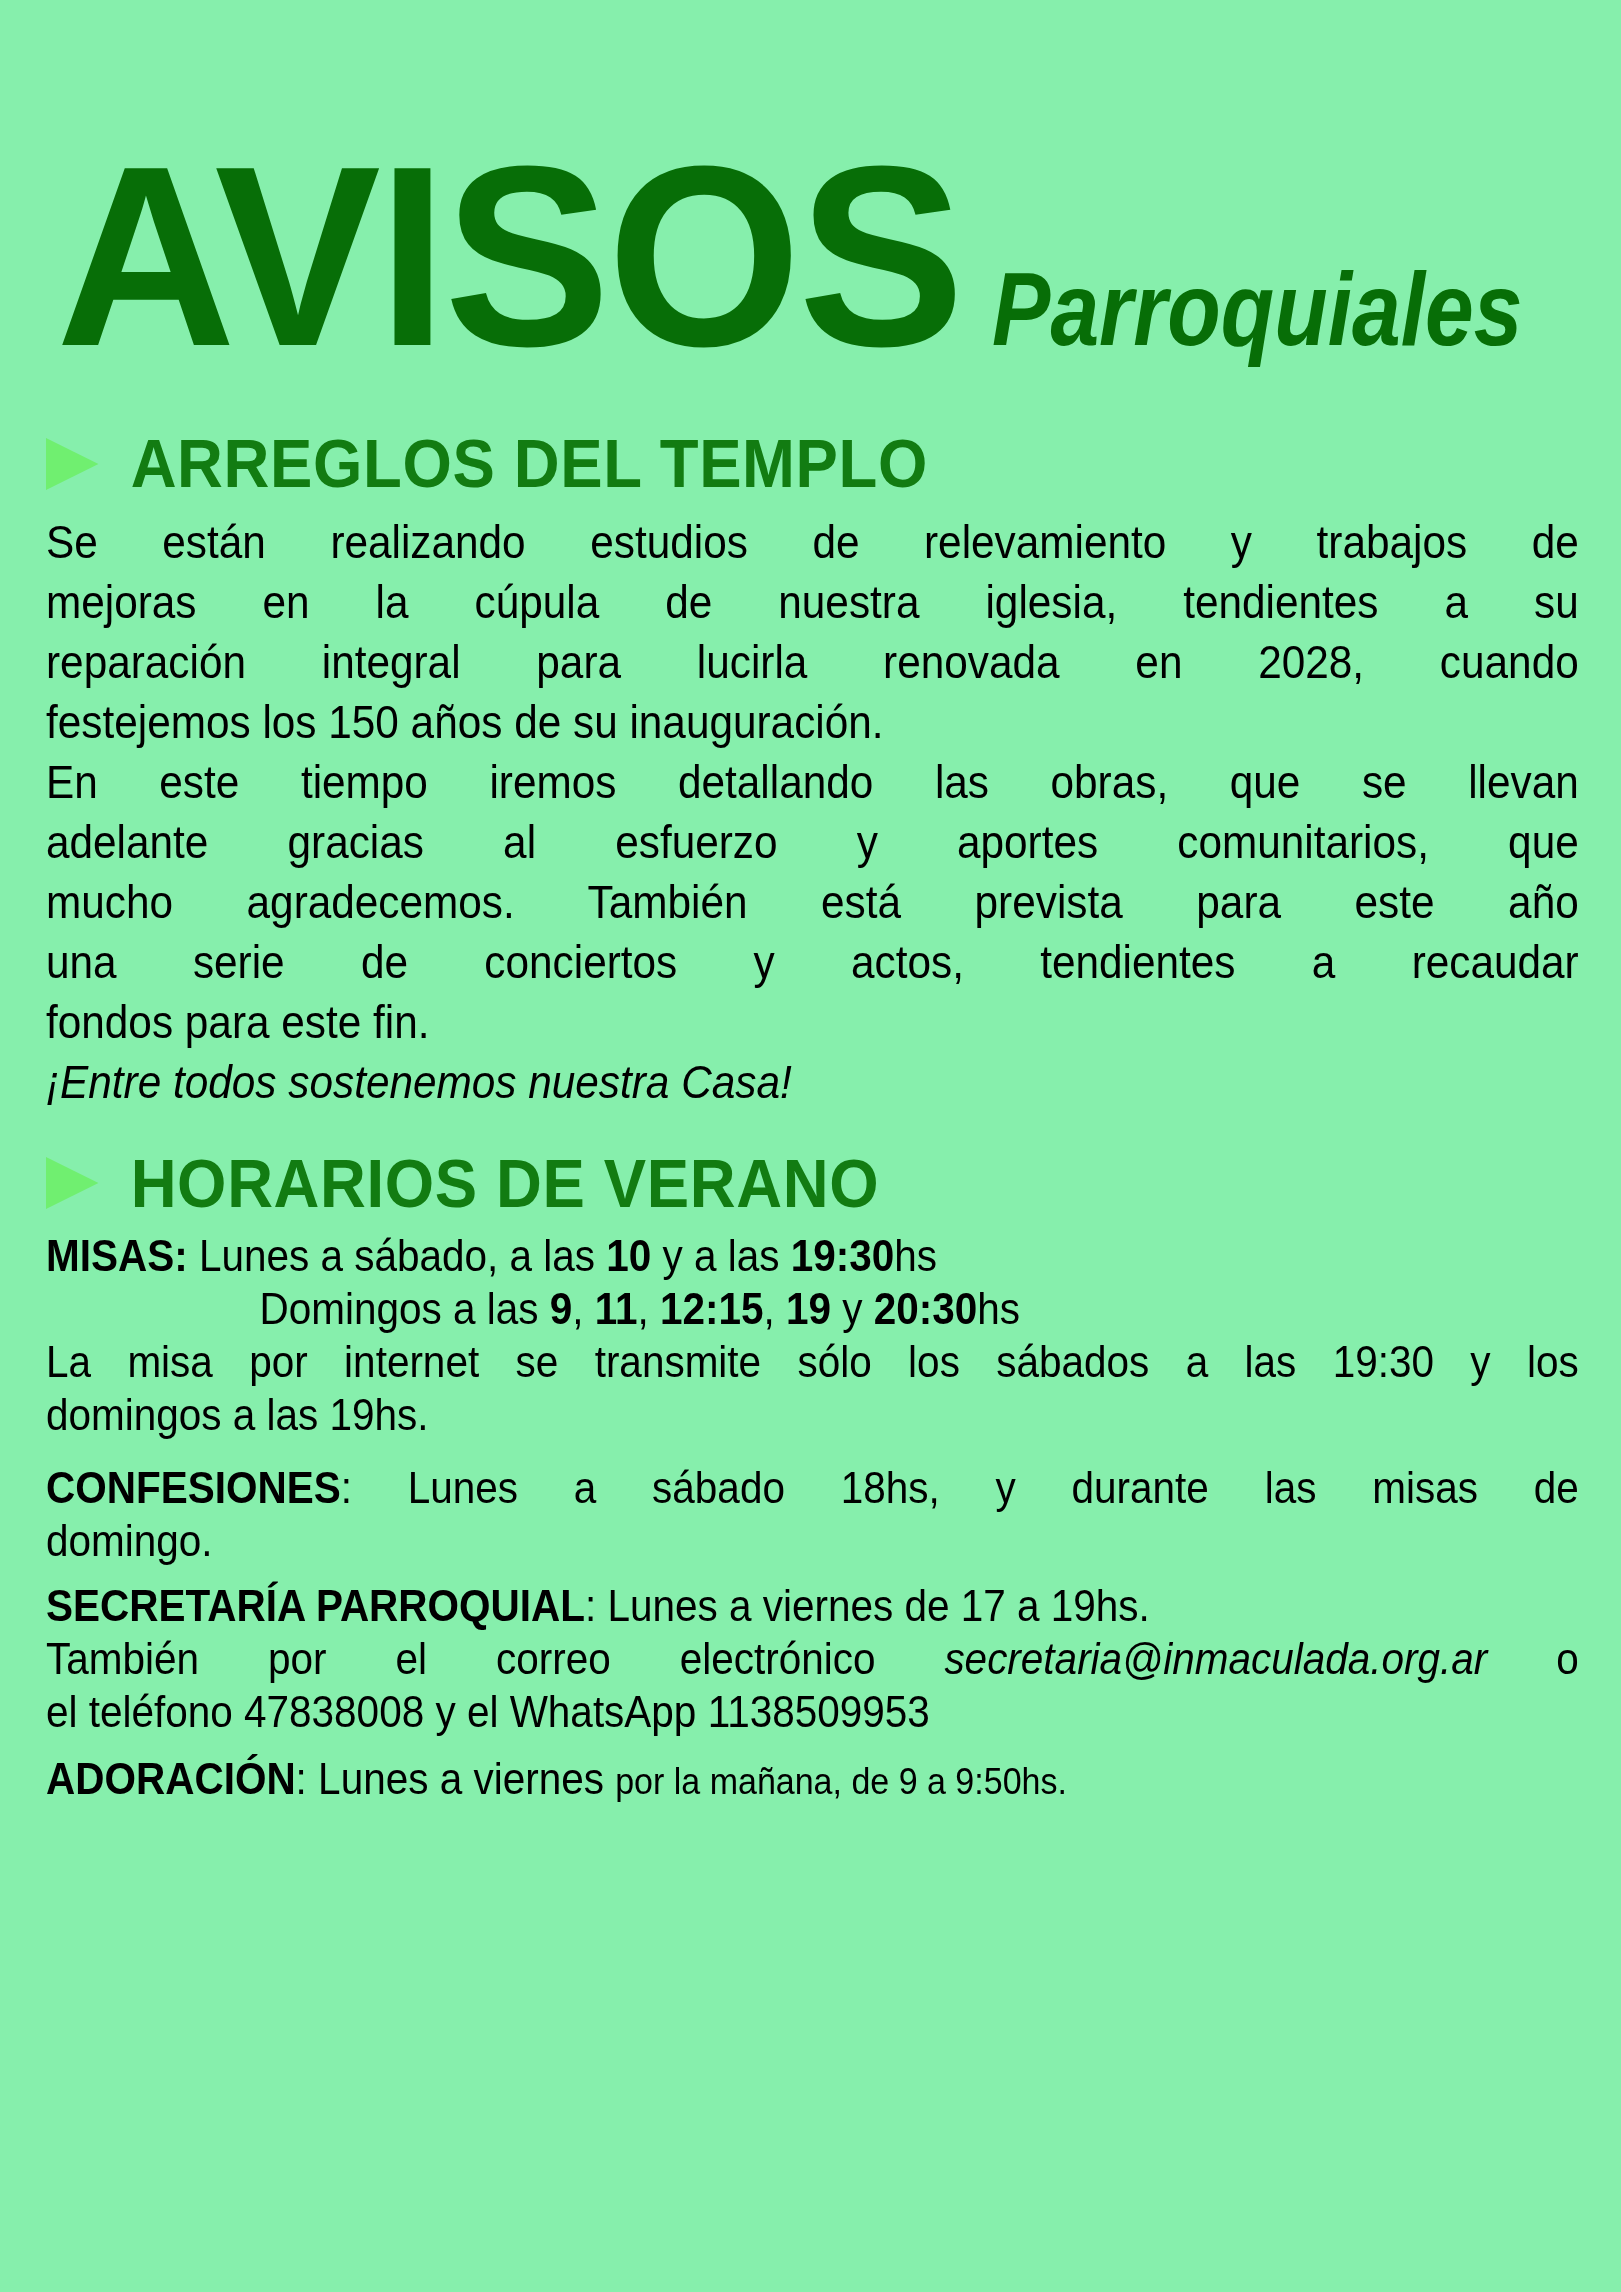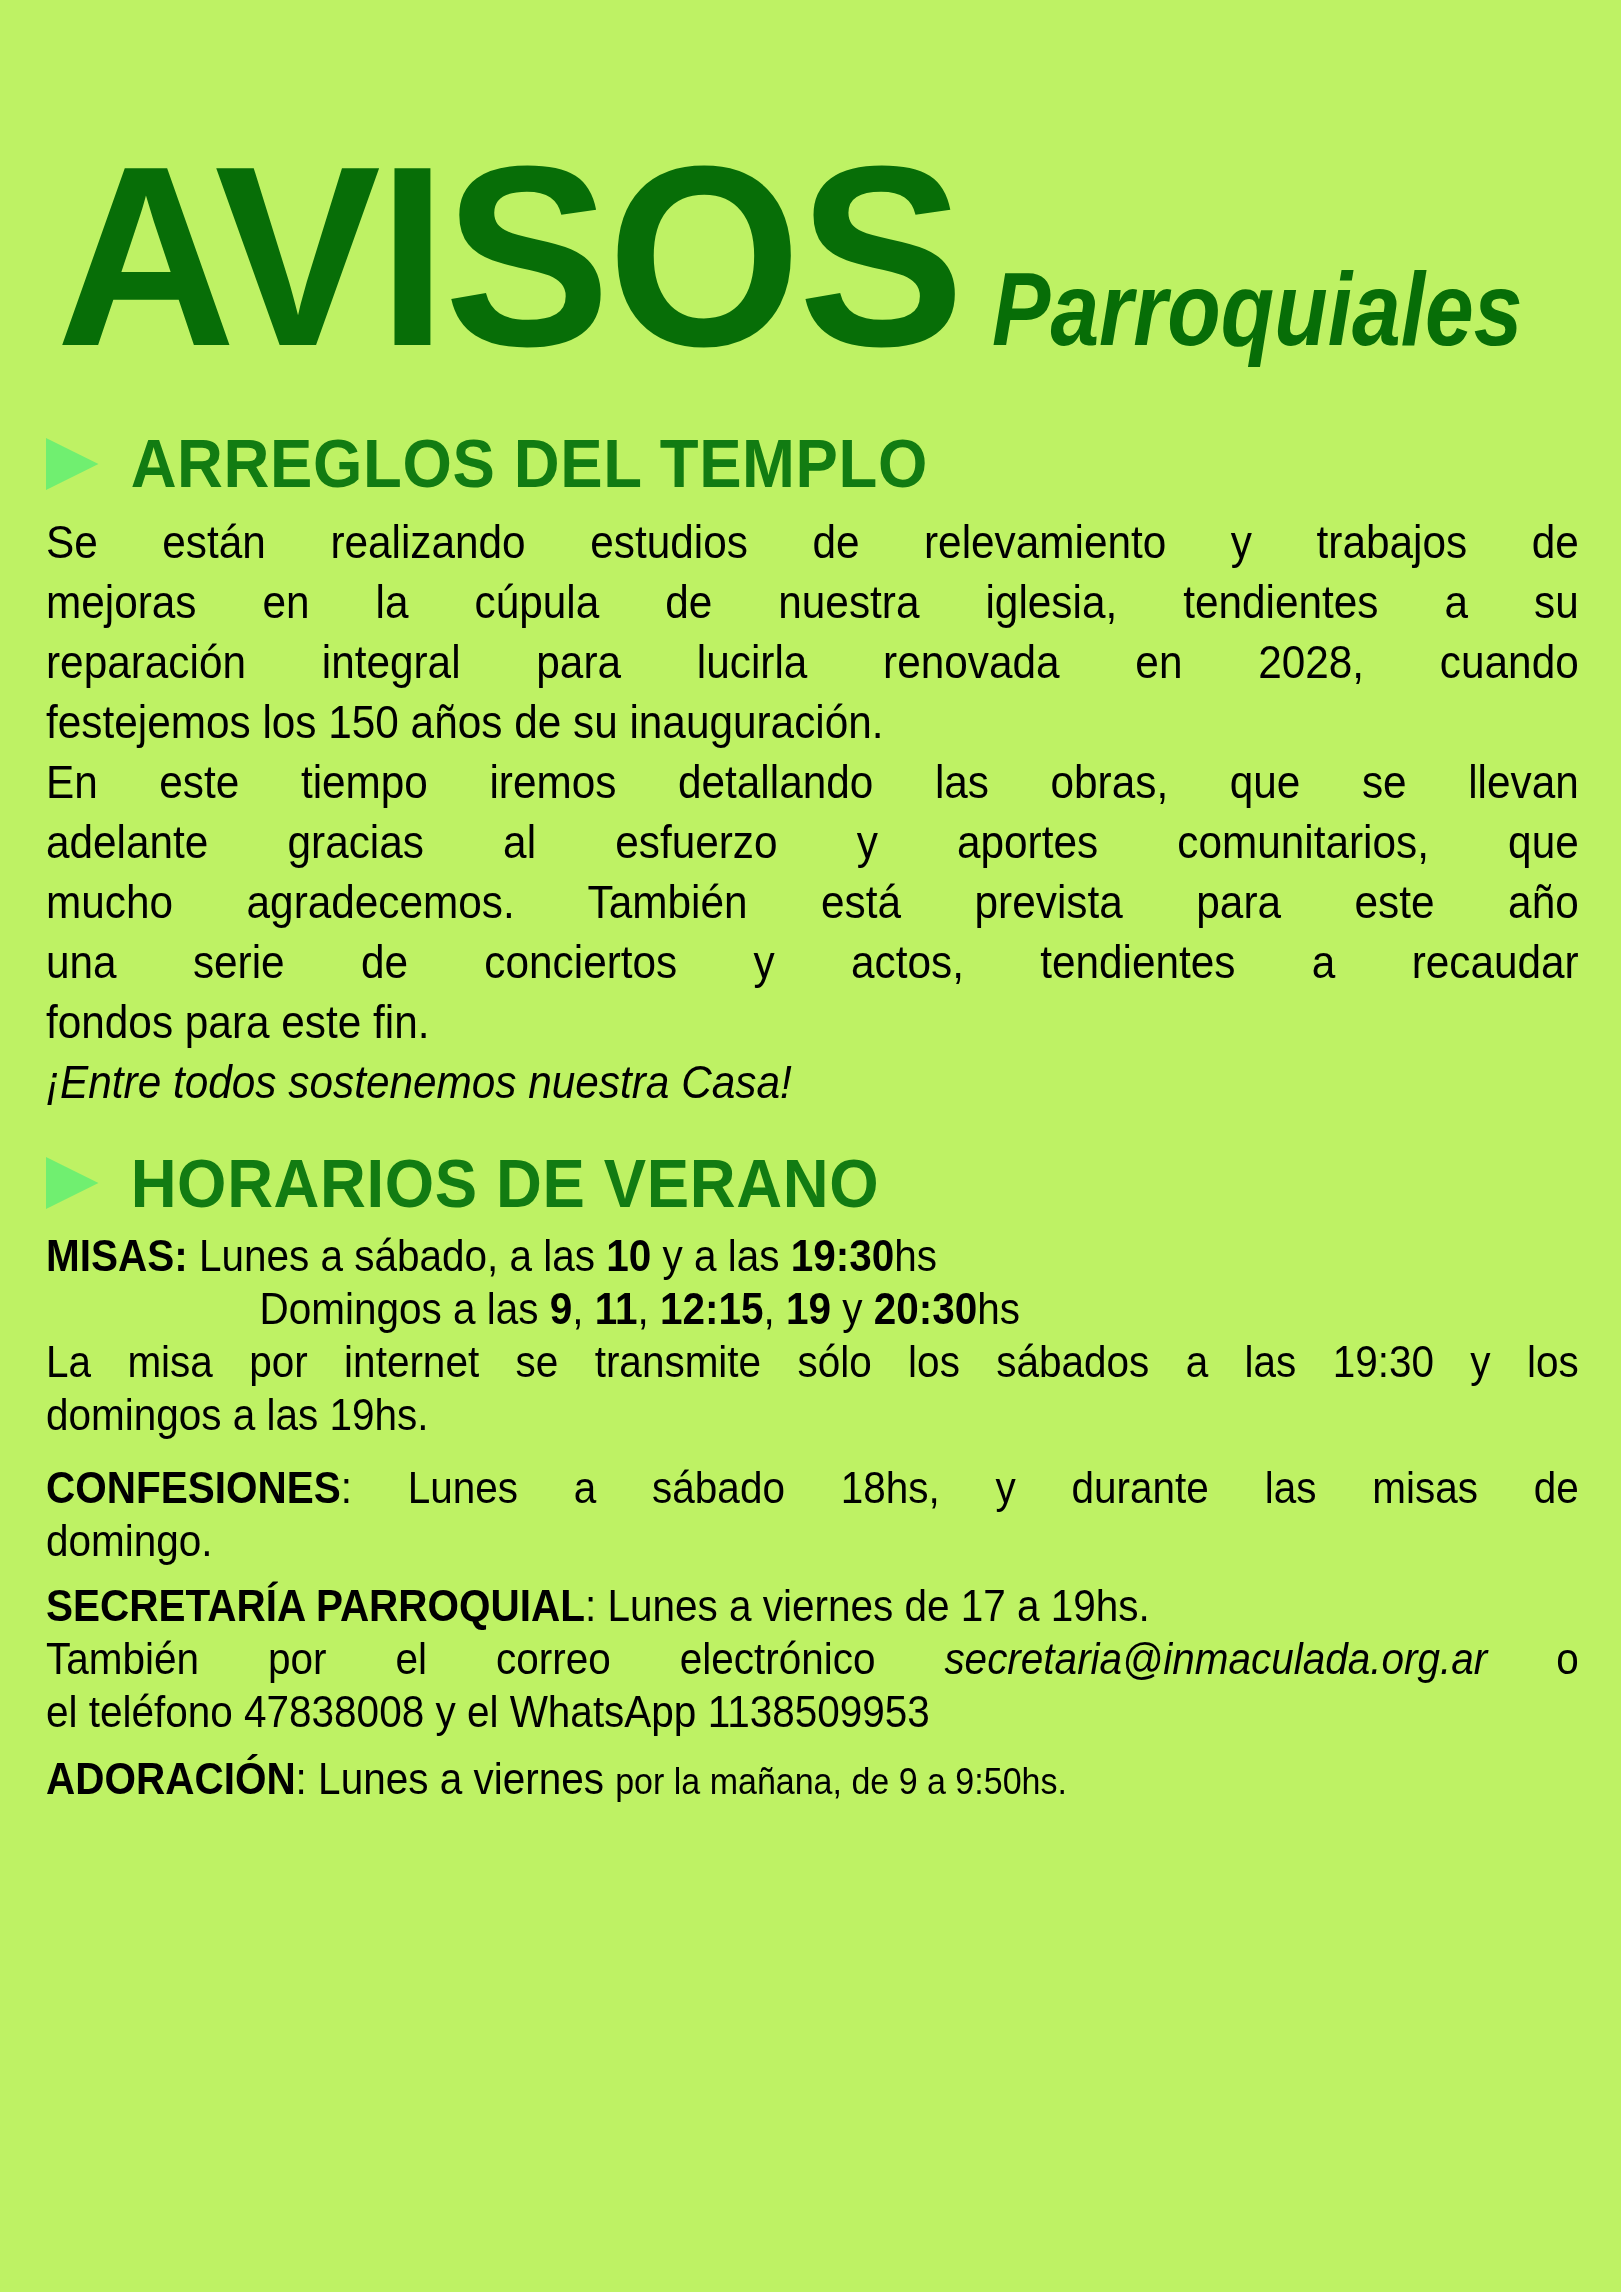--- a/index.html
+++ b/index.html
@@ -2,21 +2,21 @@
 <html><head>
 <meta charset="utf-8">
 <style>
   html,body{margin:0;padding:0;}
   body{background:#cccccc;}
   .page{
     position:relative;
     width:1621px;
     height:2293px;
     margin:0 auto;
-    background:#bef264;
+    background:#86efac;
     overflow:hidden;
     font-family:"Liberation Sans",sans-serif;
     color:#000;
   }
   
   .title{
     display:flex;
     align-items:baseline;
     margin:127px 0 0 56px;
     line-height:1;

